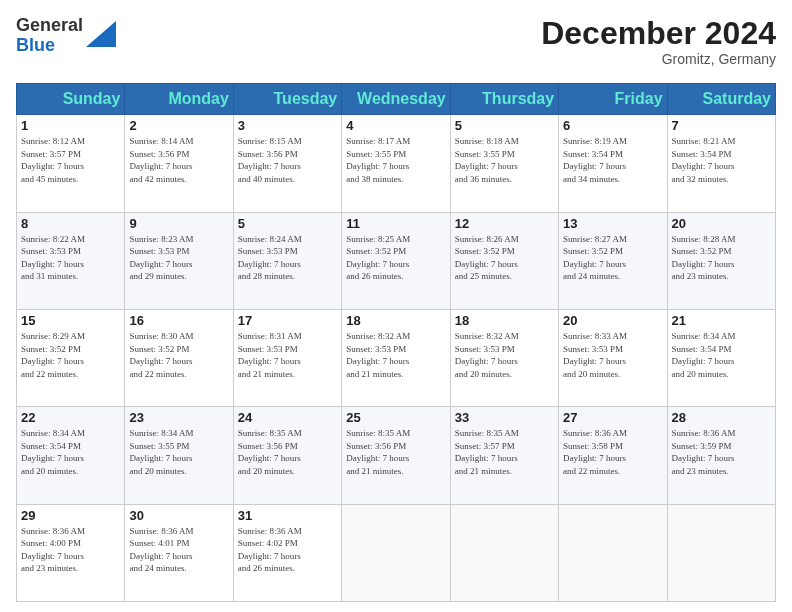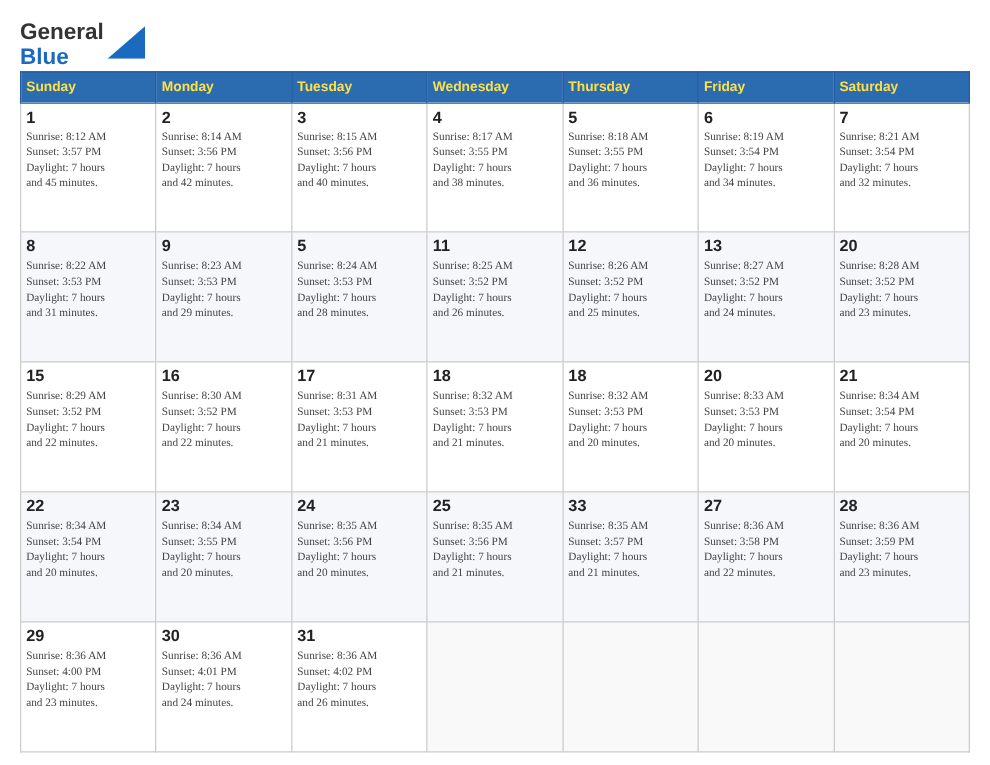--- a/index.html
+++ b/index.html
@@ -14,21 +14,21 @@
       width: 792px;
       height: 612px;
       padding: 16px 16px 10px 16px;
       display: flex;
       flex-direction: column;
     }
     .header {
       display: flex;
       justify-content: space-between;
       align-items: flex-start;
-      margin-bottom: 1px;
+      margin-bottom: 16px;
     }
     .logo {
       display: flex;
       align-items: center;
     }
     .logo-text {
       font-size: 18px;
       font-weight: bold;
       line-height: 1.1;
     }
@@ -49,25 +49,25 @@
     }
     .calendar {
       flex: 1;
       border: 1px solid #ccc;
       border-collapse: collapse;
       width: 100%;
       table-layout: fixed;
     }
     .calendar th {
       background-color: #2b6cb0;
-      color: #fde047;
-      font-size: 11px;
+      color: #5eead4;
+      font-size: 16px;
       font-weight: bold;
       padding: 6px 4px;
-      text-align: left;
+      text-align: right;
       border: 1px solid #2559a0;
     }
     .calendar td {
       border: 1px solid #ccc;
       vertical-align: top;
       padding: 3px 4px;
       font-size: 9.5px;
       color: #333;
       height: 88px;
       background: #fff;
@@ -103,20 +103,24 @@
           <span class="logo-text">
             <span class="general">General</span><br>
             <span class="blue">Blue</span>
           </span>
           <svg width="30" height="26" viewBox="0 0 30 26" style="margin-left:3px;margin-top:-4px;">
             <polygon points="0,26 30,0 30,26" fill="#1a6bbf"></polygon>
           </svg>
         </div>
       </div>
     </div>
+    <div class="title-area">
+      <div class="month-title">December 2024</div>
+      <div class="location">Gromitz, Germany</div>
+    </div>
   </div>
 
   <table class="calendar">
     <thead>
       <tr>
       <th>Sunday</th>
           <th>Monday</th>
           <th>Tuesday</th>
           <th>Wednesday</th>
           <th>Thursday</th>

